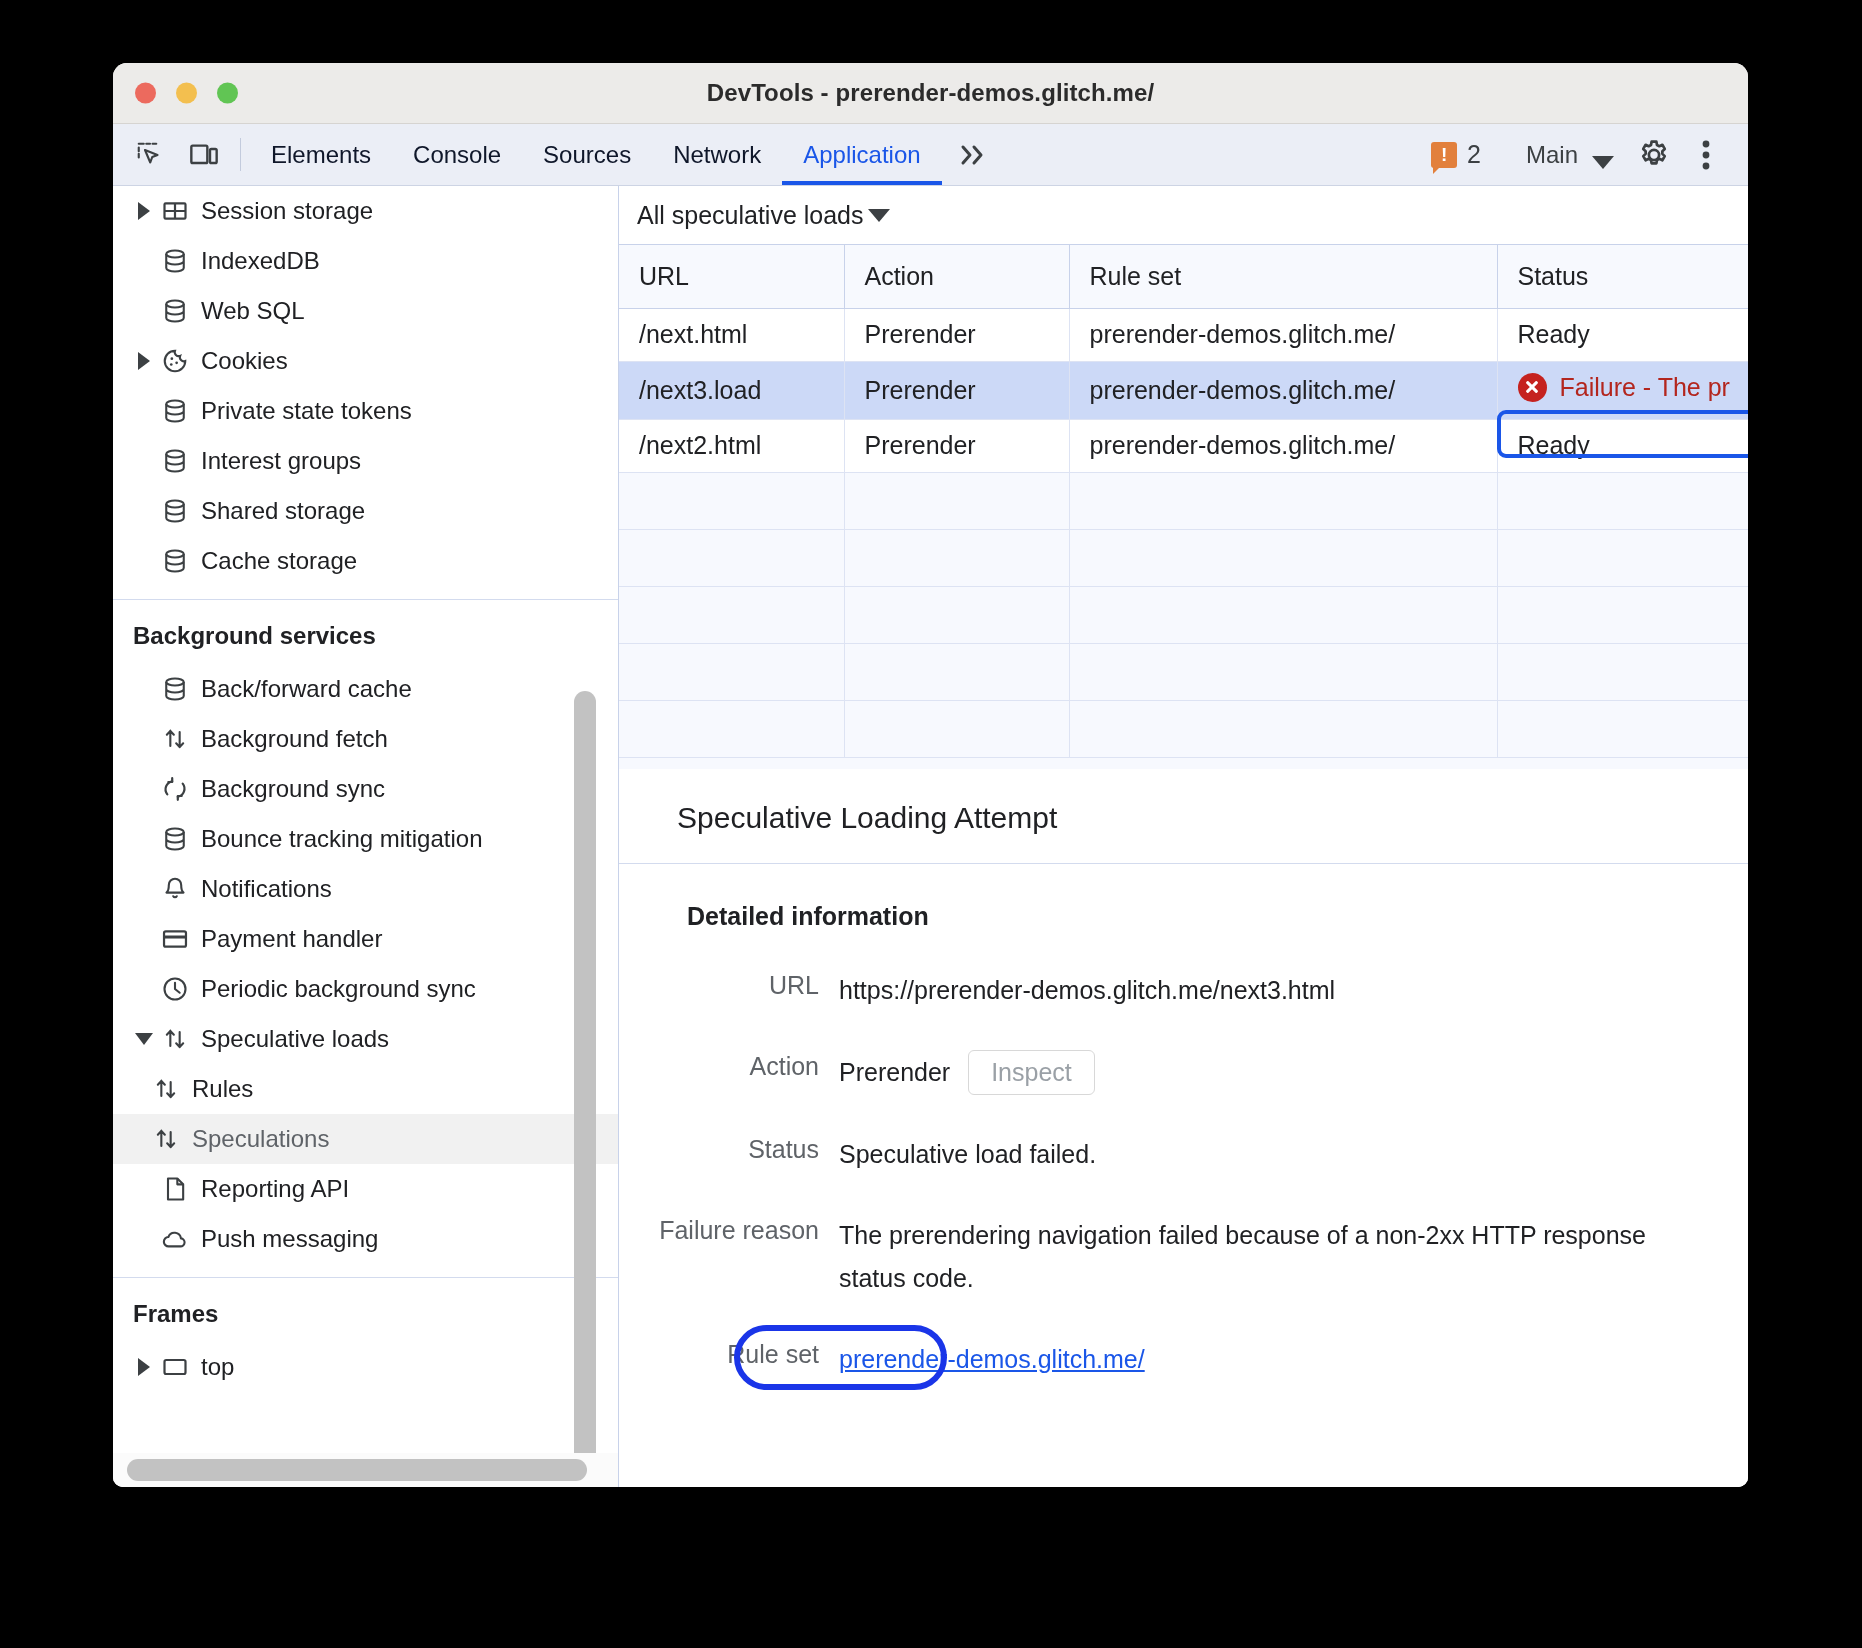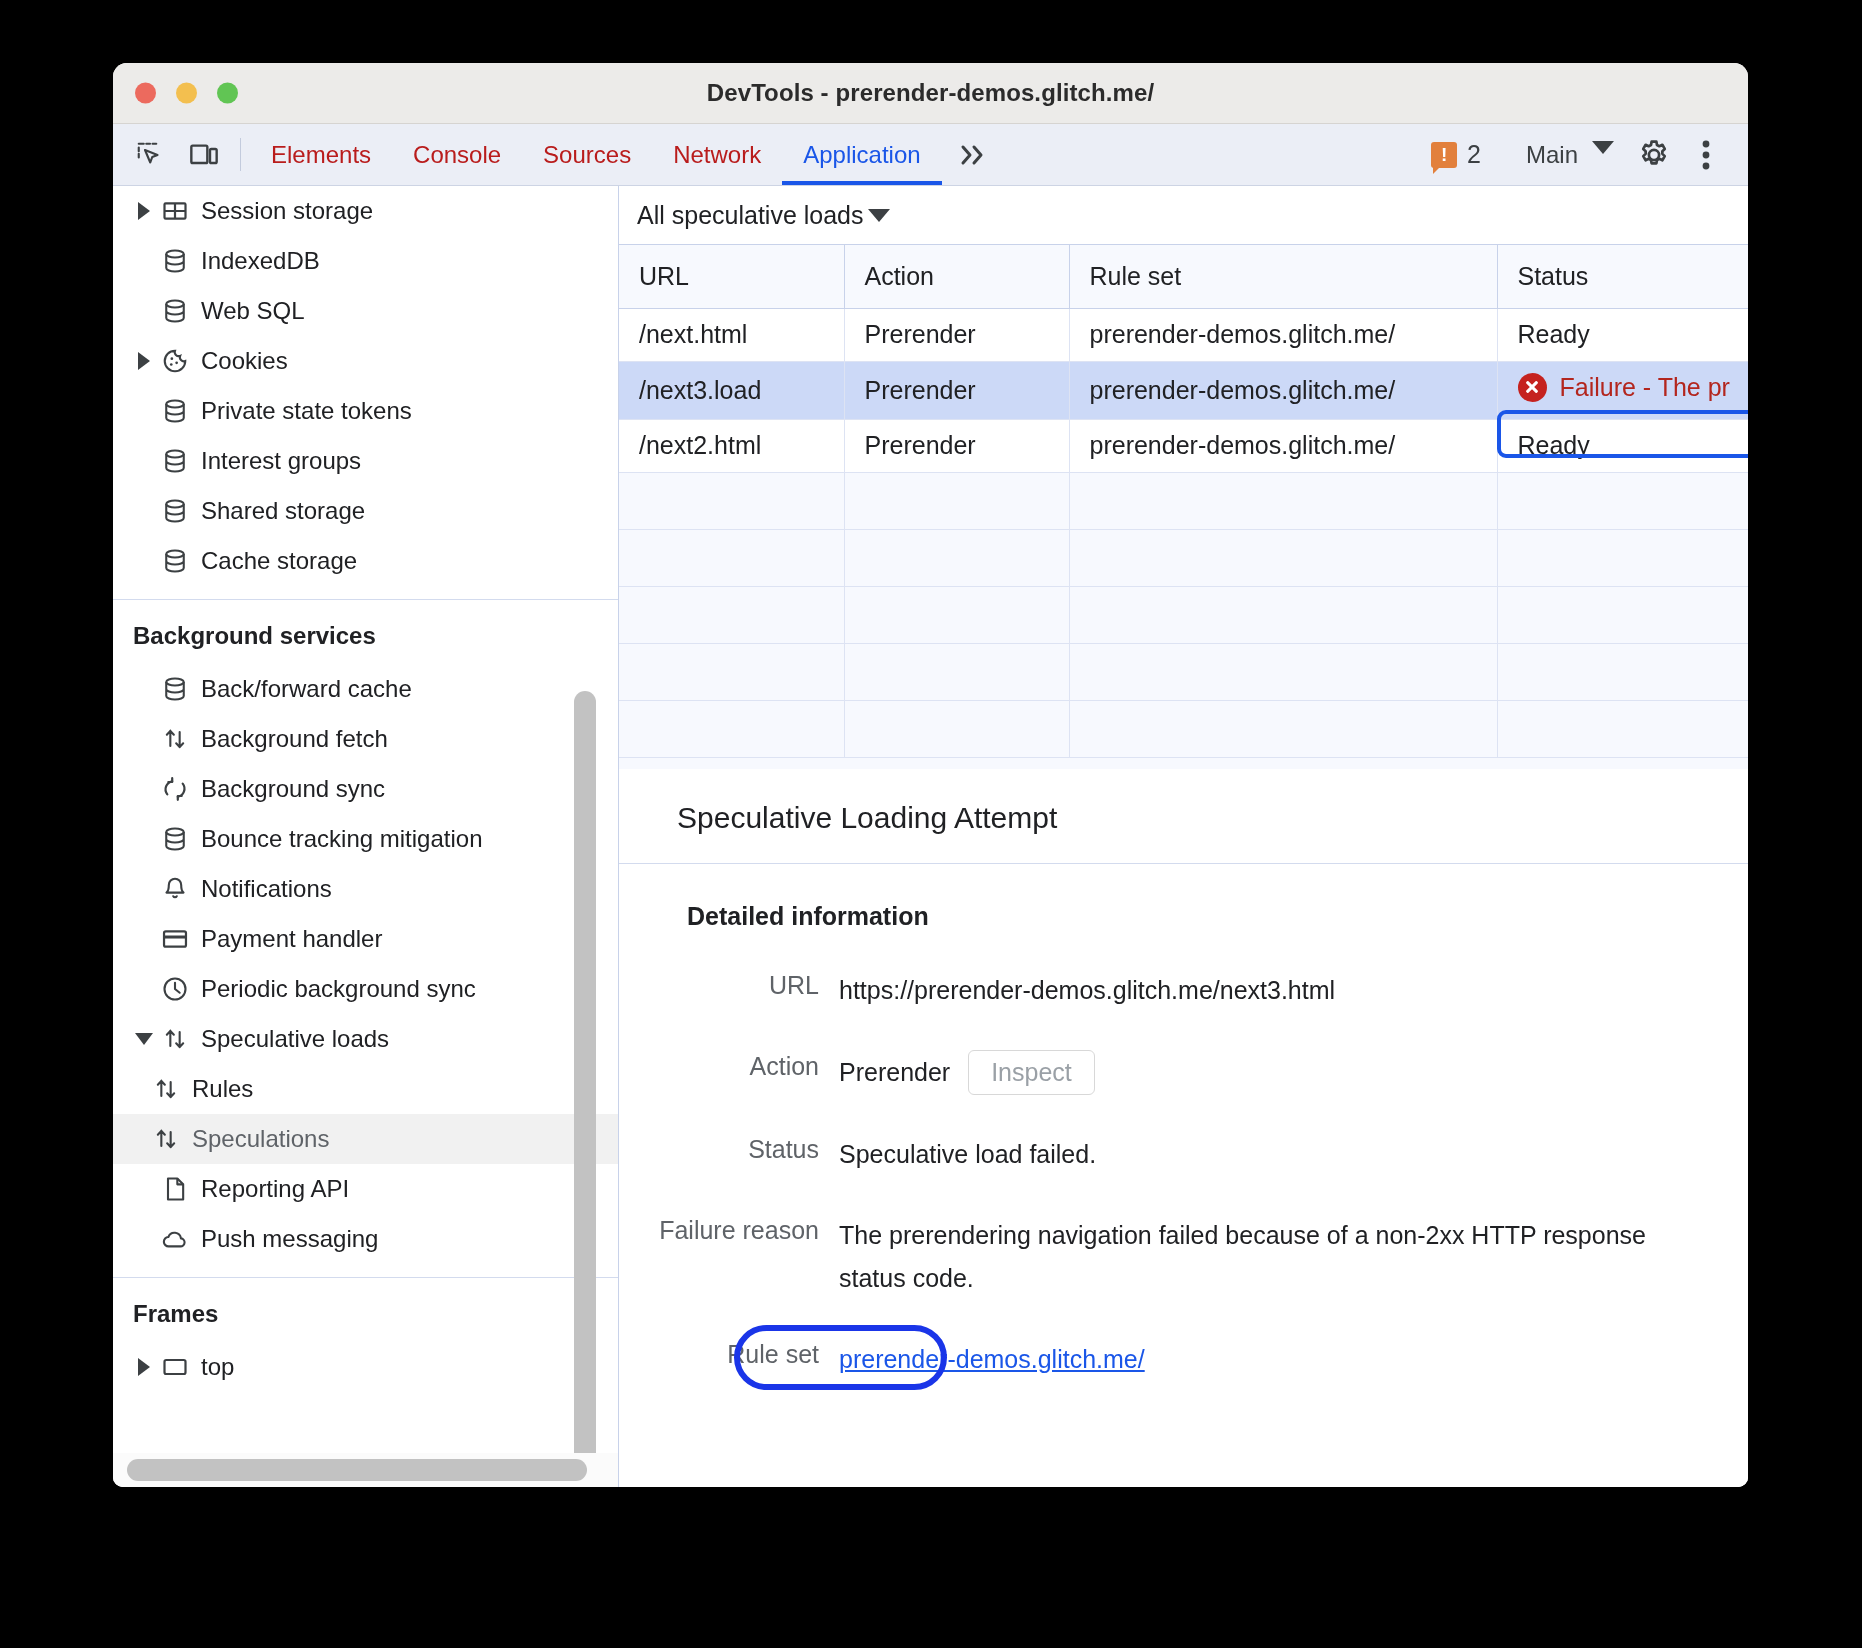--- a/index.html
+++ b/index.html
@@ -55,21 +55,21 @@
     width: 54px; display: flex; align-items: center; justify-content: center;
     cursor: pointer;
   }
   .tb-icon-btn:first-child { margin-left: 10px; }
   .tb-sep {
     width: 1px; background: #c3cbdd; margin: 14px 9px;
   }
   .tab {
     display: flex; align-items: center;
     padding: 0 21px;
-    font-size: 24px; color: #b91c1c;
+    font-size: 24px; color: #0f172a;
     cursor: pointer; position: relative;
     white-space: nowrap;
   }
   .tab.active { color: #1a56e8; }
   .tab.active::after {
     content: ""; position: absolute;
     left: 0; right: 0; bottom: 0; height: 4px;
     background: #1a56e8;
   }
   .tab-more {
@@ -89,21 +89,21 @@
     display: flex; align-items: center; justify-content: center;
     color: #fff; font-size: 19px; font-weight: bold; line-height: 1;
   }
   .warn-icon::after {
     content: ""; position: absolute; left: 2px; bottom: -6px;
     border-left: 7px solid #e2803c;
     border-bottom: 7px solid transparent;
   }
   .warn-count { font-size: 25px; color: #3c4043; }
   .main-select {
-    display: flex; align-items: flex-start; gap: 14px;
+    display: flex; align-items: flex-end; gap: 14px;
     padding: 0 14px; cursor: pointer;
   }
   .main-select .lbl { font-size: 24px; color: #3c4043; }
   .caret-down {
     width: 0; height: 0;
     border-left: 11px solid transparent;
     border-right: 11px solid transparent;
     border-top: 13px solid #3c4043;
   }
   .round-btn {

